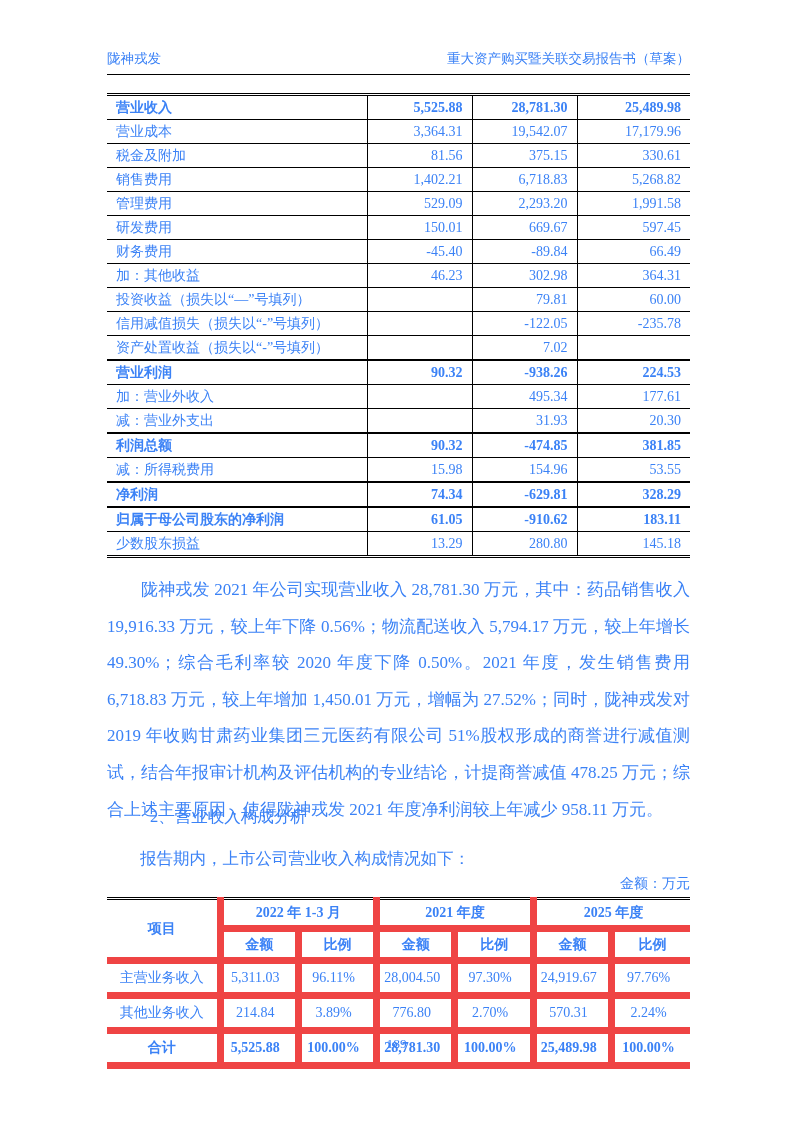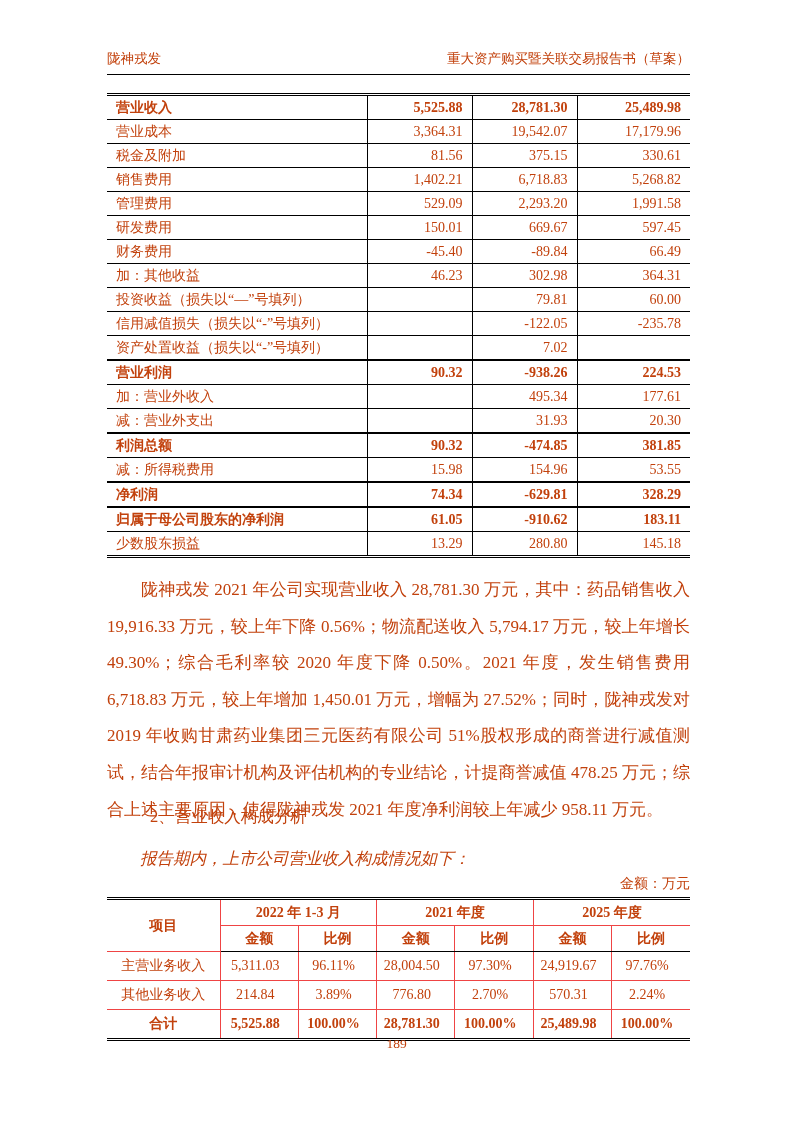--- a/index.html
+++ b/index.html
@@ -1,18 +1,18 @@
 <!DOCTYPE html>
 <html><head>
 <meta charset="utf-8">
 <style>
   html,body { margin:0; padding:0; background:#fff; }
   .page {
     position:relative; width:793px; height:1122px; margin:0 auto;
-    background:#ffffff; overflow:hidden; color:#c2410c;
+    background:#ffffff; overflow:hidden; color:#3b82f6;
     font-family:"Liberation Serif","DejaVu Serif",serif;
   }
   .header {
     position:absolute; top:50px; left:107px; width:583px;
     display:flex; justify-content:space-between; align-items:flex-end;
     font-size:13.5px; padding-bottom:6px; border-bottom:1px solid #000;
   }
   
   .t1 {
     position:absolute; top:93px; left:107px; width:583px;
@@ -30,32 +30,32 @@
   .para {
     position:absolute; top:572px; left:107px; width:583px; margin:0;
     font-size:17px; line-height:36.6px; text-align:justify; text-indent:2em;
   }
   .heading {
     position:absolute; top:805px; left:107px; width:583px; margin:0;
     font-size:16.5px; line-height:24px; text-indent:2.6em;
   }
   .intro {
     position:absolute; top:847px; left:107px; width:583px; margin:0;
-    font-size:16.5px; line-height:24px; text-indent:2em;font-style:italic;
+    font-size:16.5px; line-height:24px; text-indent:2em;
   }
   .unit {
     position:absolute; top:874px; right:103px; font-size:14px; line-height:20px;
   }
   
   .t2 {
     position:absolute; top:897px; left:107px; width:583px;
     border-collapse:collapse; table-layout:fixed; font-size:14px;
     border-top:3px double #000; border-bottom:3px double #000;
   }
-  .t2 th, .t2 td { border:1px solid #ef4444; white-space:nowrap; overflow:hidden; }
+  .t2 th, .t2 td { border:7px solid #ef4444; white-space:nowrap; overflow:hidden; }
   .t2 tr > *:first-child { border-left:none; }
   .t2 tr > *:last-child { border-right:none; }
   .t2 thead tr:first-child th { border-top:none; }
   .t2 th { font-weight:bold; text-align:center; height:25px; padding:0 4px; }
   .t2 thead tr:last-child th { border-bottom:1.5px solid #000; }
   .t2 td { height:28px; padding:0 4px; }
   .t2 td.num { text-align:center; padding-right:12px; }
   .t2 td.item { text-align:center; }
   .t2 tr.bold td { font-weight:bold; }
   

